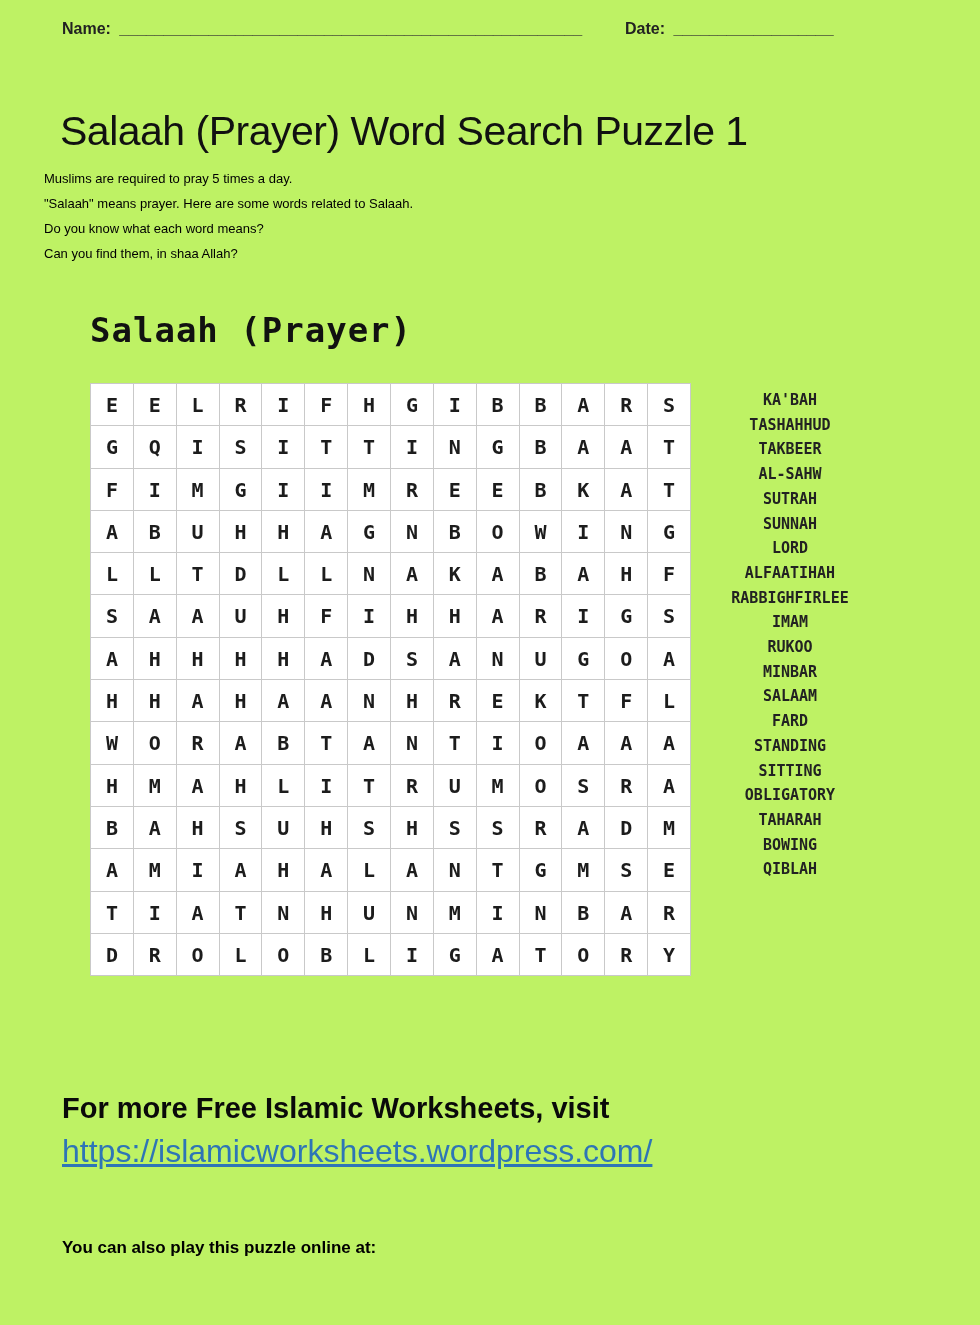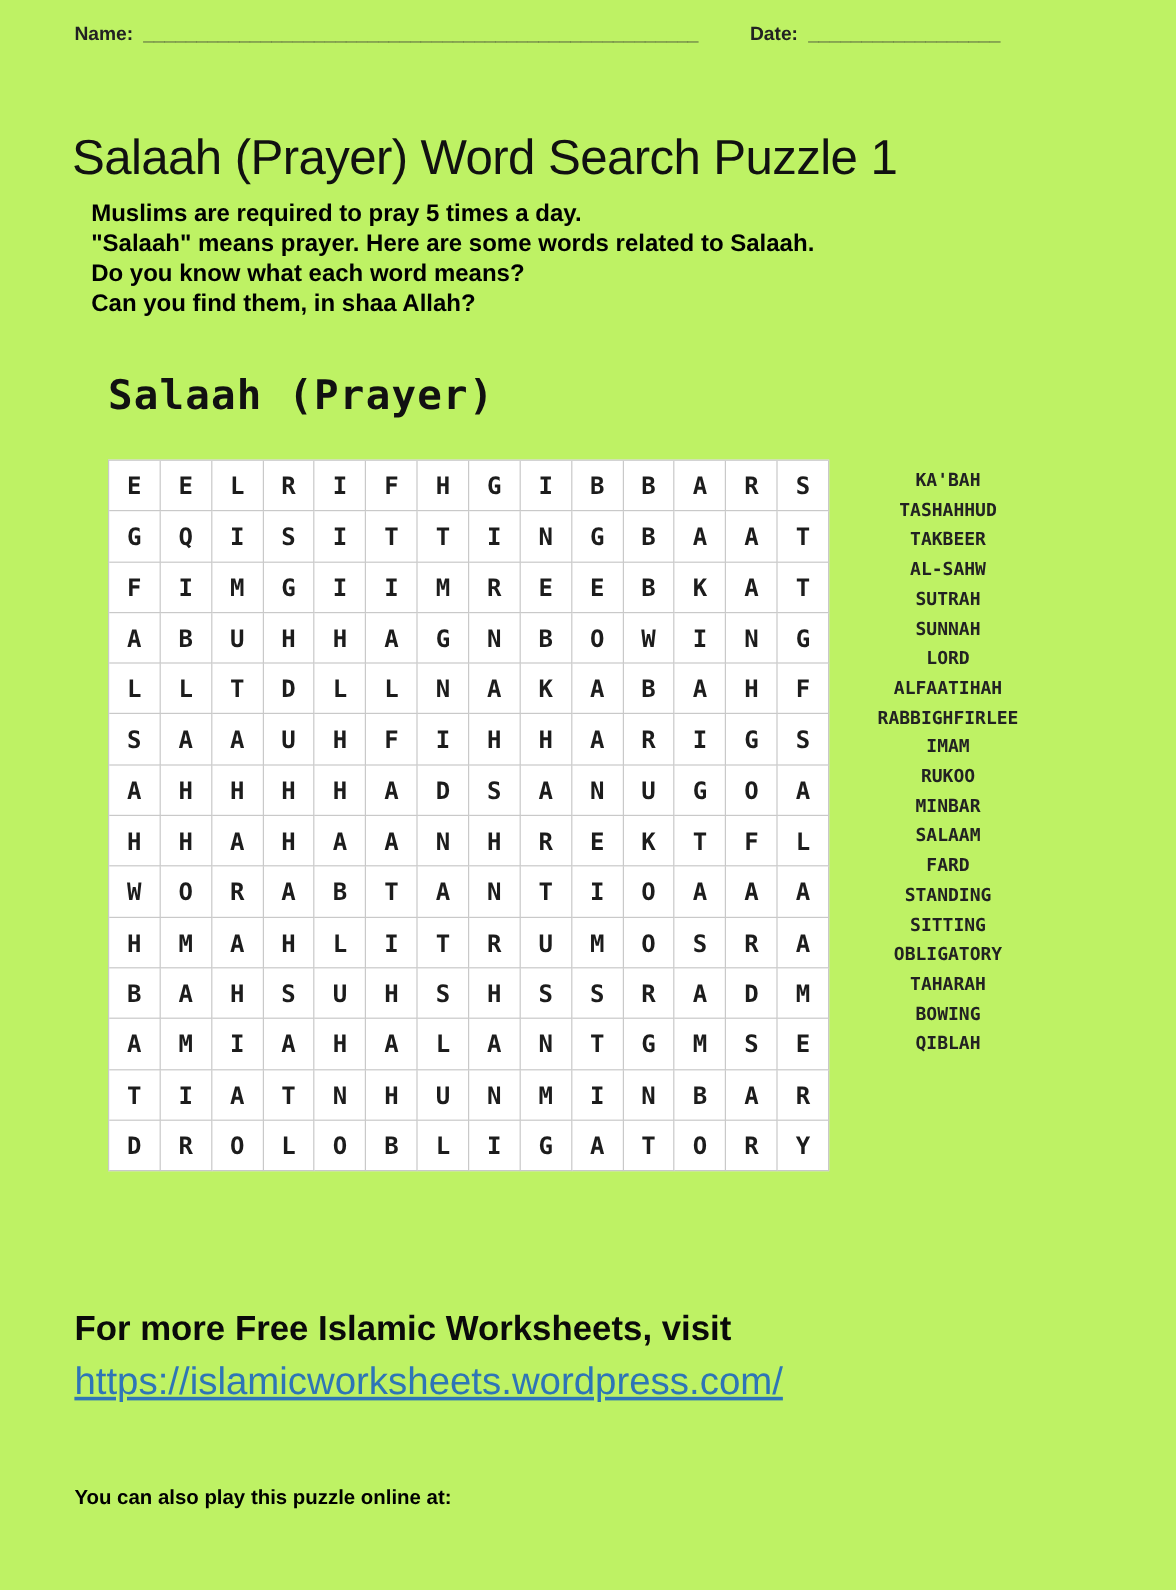--- a/index.html
+++ b/index.html
@@ -22,21 +22,21 @@
 
   
   .doc-title {
     position: absolute; top: 62px; left: 60px;
     font-size: 41px; font-weight: 300; color: #111;
     letter-spacing: -0.5px;
     margin-top: 46px;
   }
 
   
-  .intro { position: absolute; top: 166px; left: 76px; font-size: 20px; font-weight: 700; color: #000; }
+  .intro { position: absolute; top: 166px; left: 44px; font-size: 13px; font-weight: 400; color: #000; }
   .intro div { line-height: 25px; }
 
   
   .puzzle-heading {
     position: absolute; top: 310px; left: 90px;
     font-family: "DejaVu Sans Mono", monospace;
     font-weight: bold; font-size: 34px; color: #111;
     letter-spacing: 1px;
   }
   .grid {

